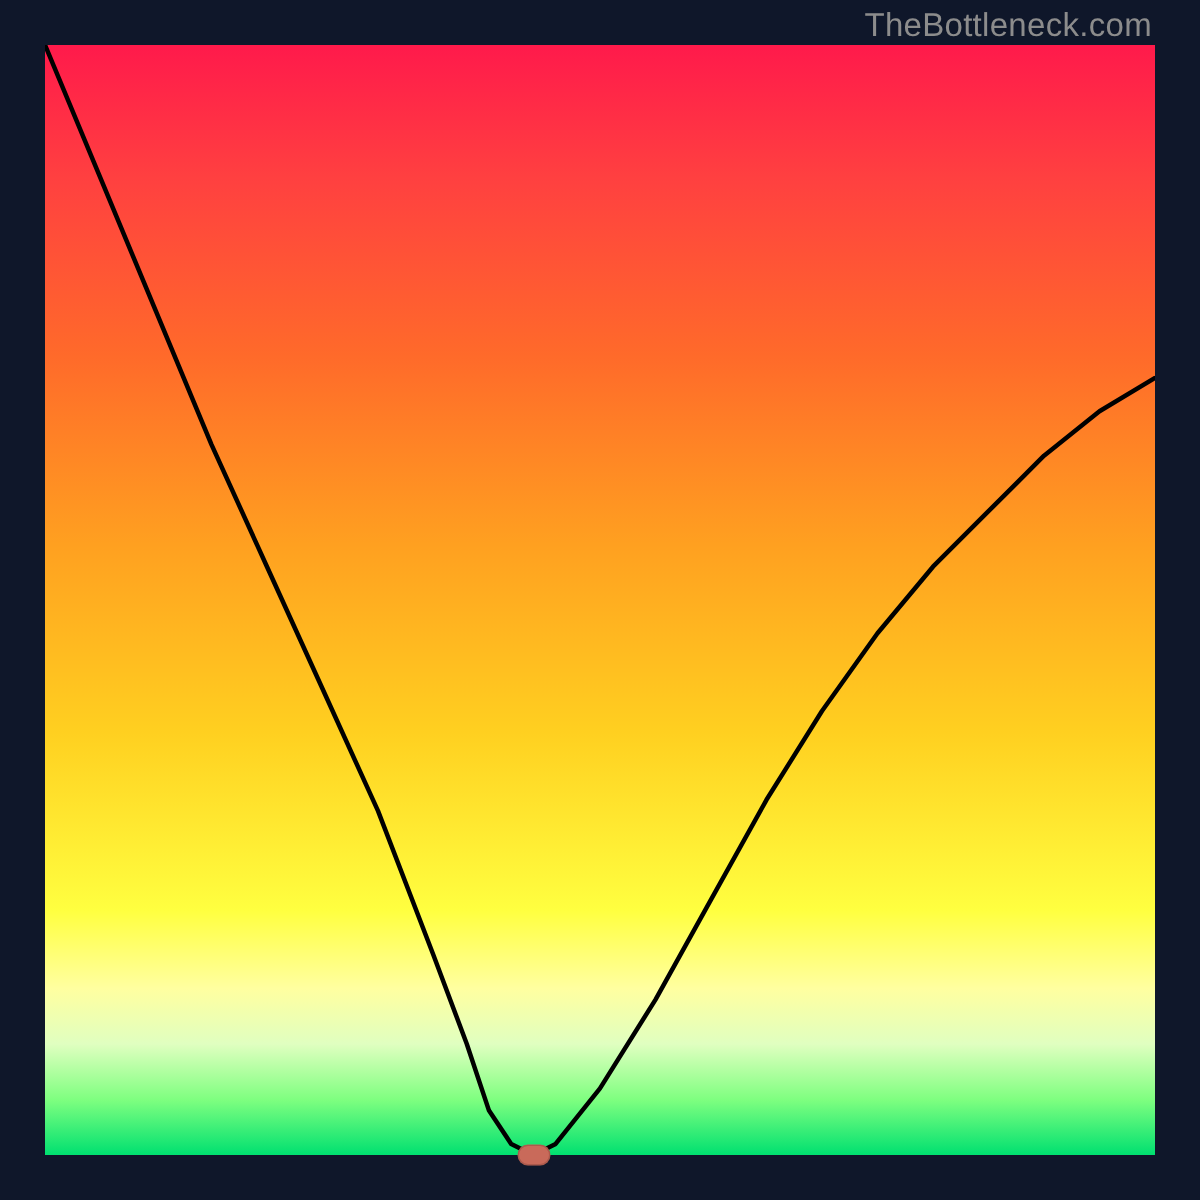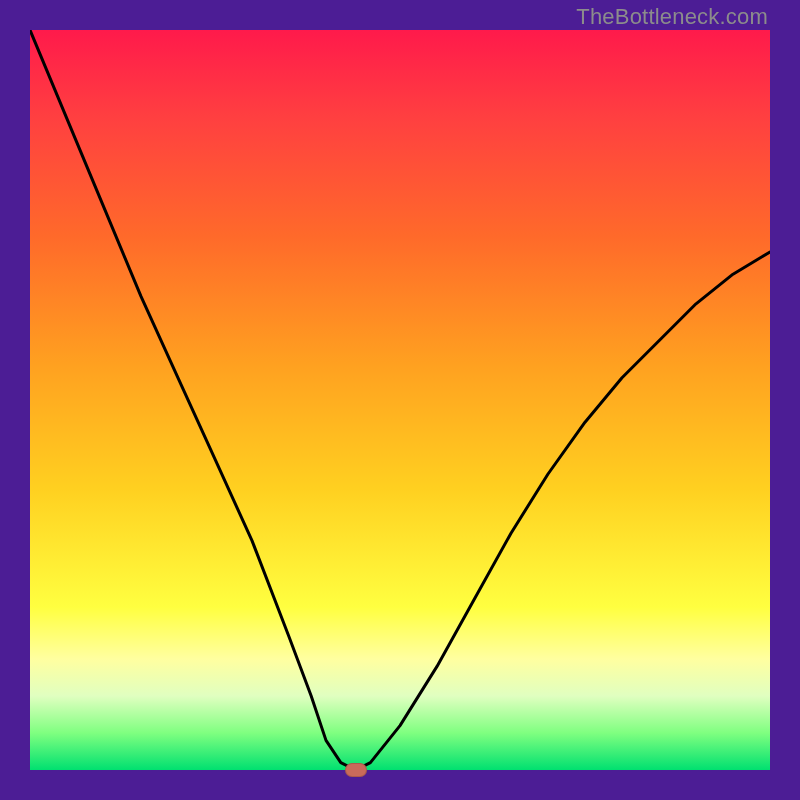--- a/index.html
+++ b/index.html
@@ -8,21 +8,21 @@
     width: 800px;
     height: 800px;
     background: #000;
     overflow: hidden;
     font-family: Arial, Helvetica, sans-serif;
   }
   .frame {
     position: relative;
     width: 800px;
     height: 800px;
-    background: #4c1d95;
+    background: #0f172a;
   }
   .plot {
     position: absolute;
     left: 30px;
     top: 30px;
     width: 740px;
     height: 740px;
     
     background: linear-gradient(to bottom,
       #ff1a4b 0%,

